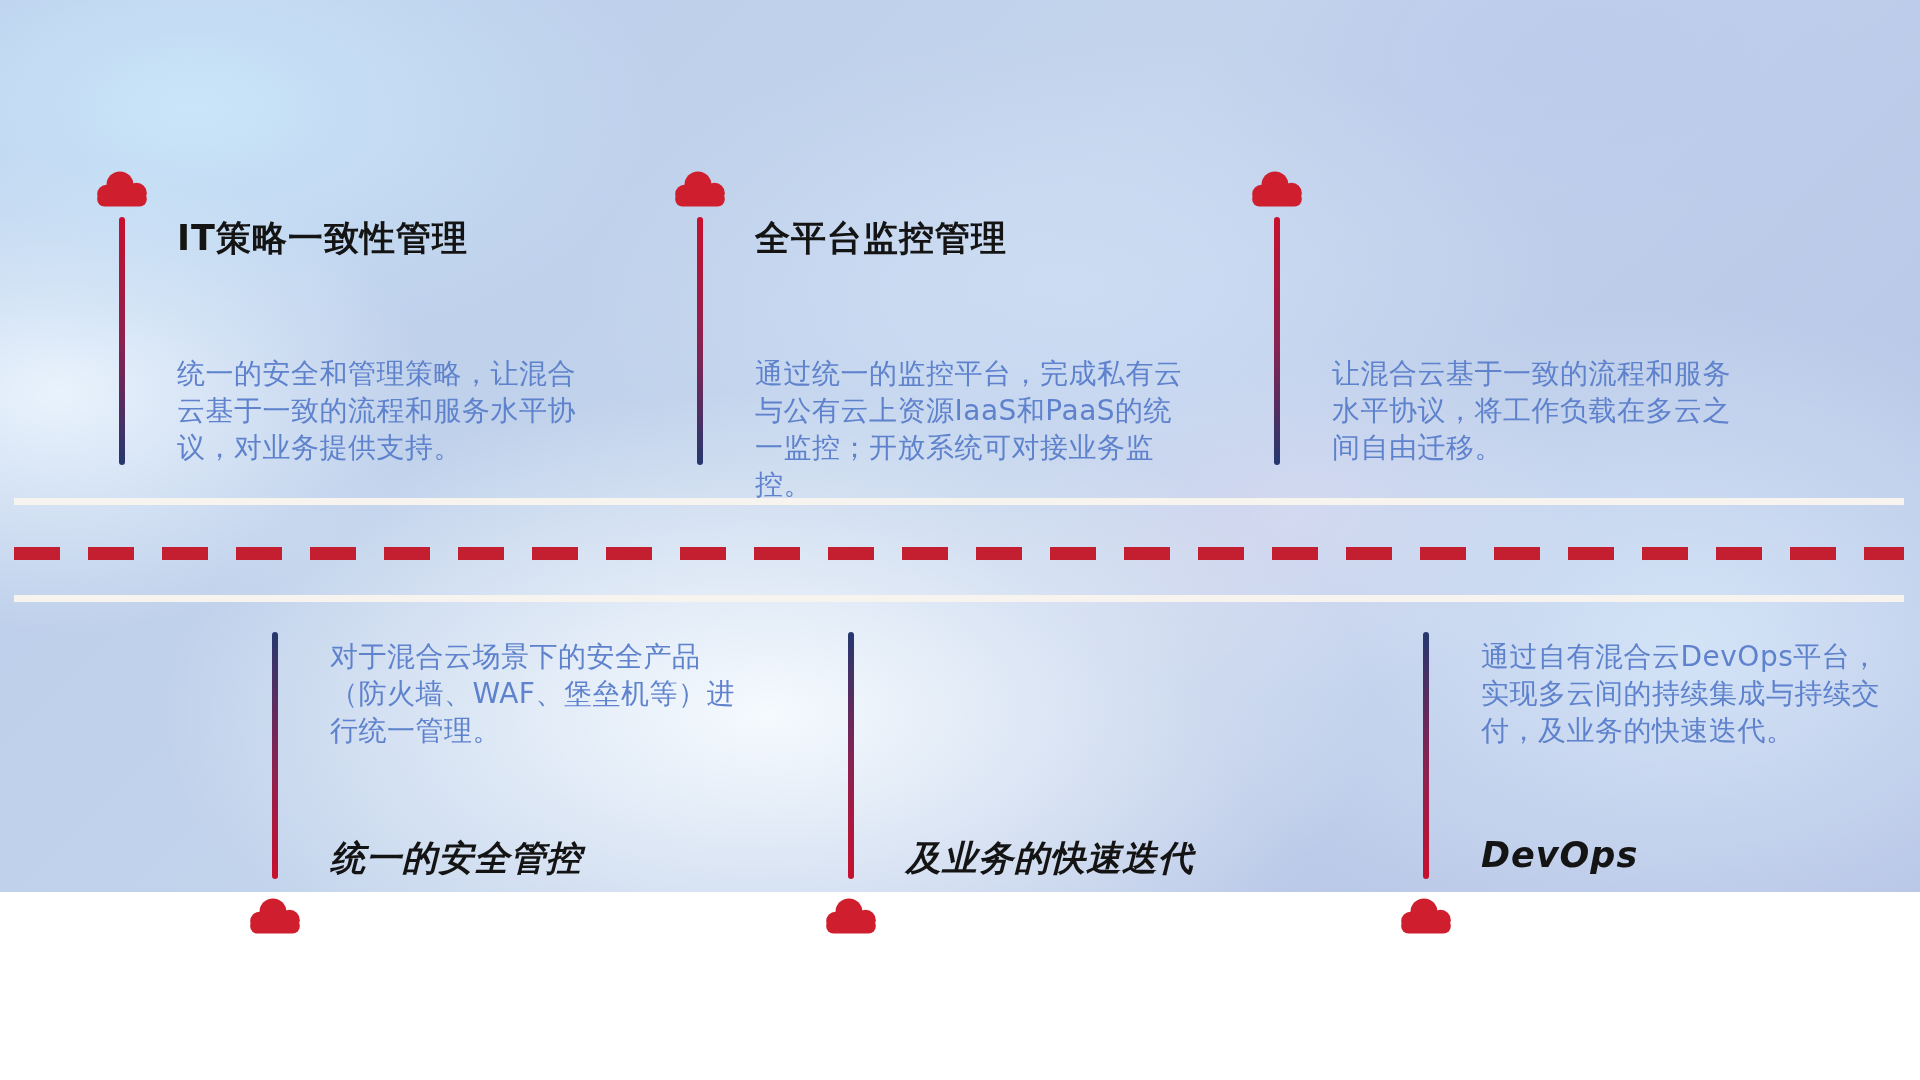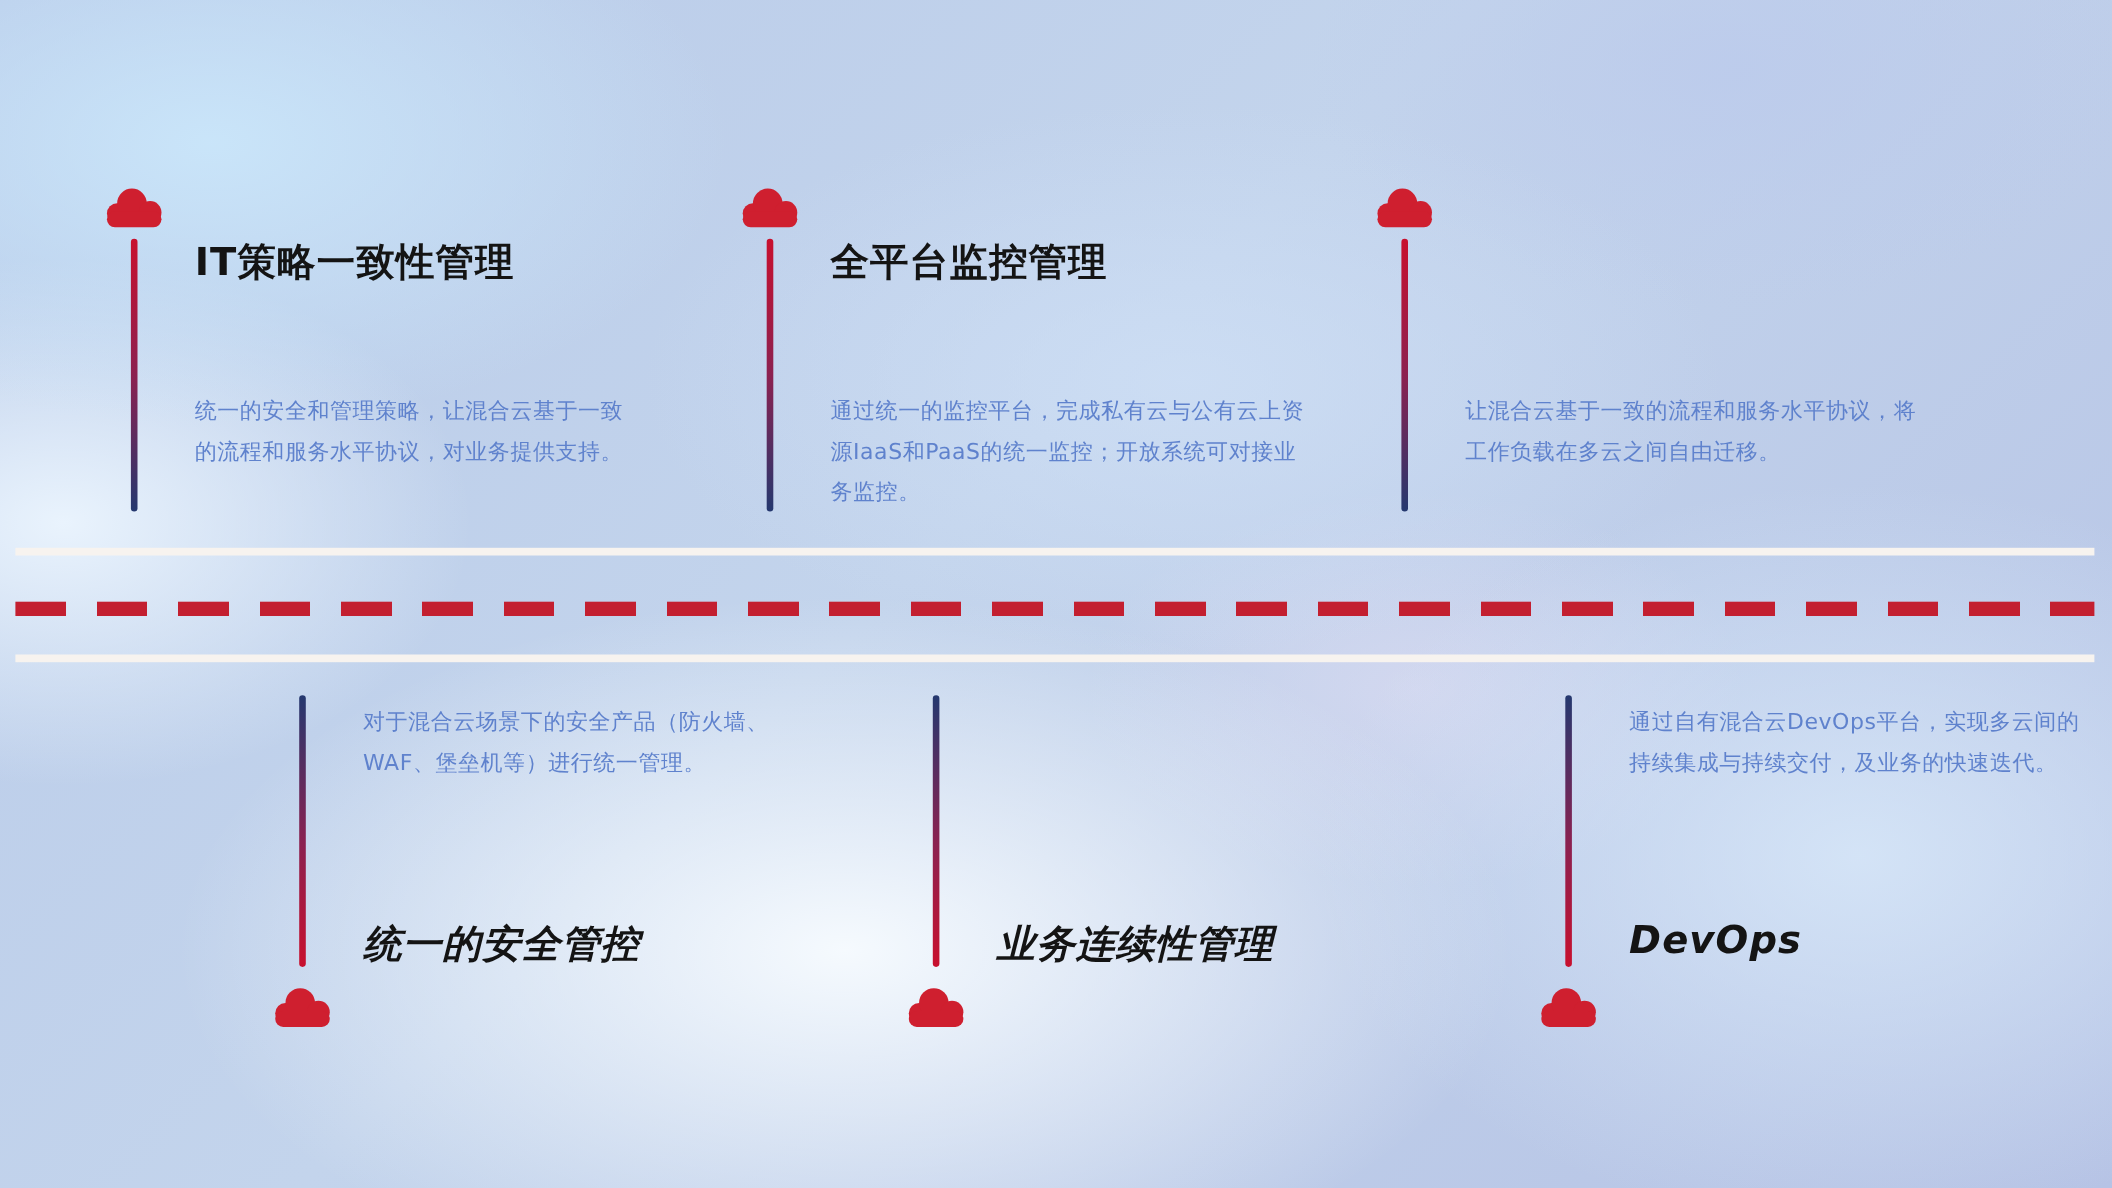--- a/index.html
+++ b/index.html
@@ -1,20 +1,20 @@
 <!DOCTYPE html>
 <html><head>
 <meta charset="utf-8">
 <style>
   * { margin:0; padding:0; box-sizing:border-box; }
   html,body { width:1920px; height:1080px; overflow:hidden; }
   body { font-family:"DejaVu Sans","Liberation Sans",sans-serif; }
 
   .stage {
-    position:relative; width:1920px; height:1080px;
+    position:relative; width:1920px; height:892px;
     background:
       radial-gradient(760px 420px at 10% 12%, rgba(202,230,250,.95), rgba(202,230,250,0) 62%),
       radial-gradient(620px 400px at 3% 44%, rgba(238,247,255,.9), rgba(238,247,255,0) 60%),
       radial-gradient(980px 520px at 40% 80%, rgba(248,252,255,.95), rgba(248,252,255,0) 62%),
       radial-gradient(820px 420px at 56% 32%, rgba(207,224,246,.75), rgba(207,224,246,0) 60%),
       radial-gradient(760px 520px at 88% 72%, rgba(216,232,249,.85), rgba(216,232,249,0) 65%),
       radial-gradient(640px 360px at 82% 6%, rgba(188,203,236,.85), rgba(188,203,236,0) 60%),
       radial-gradient(500px 300px at 67% 58%, rgba(230,225,245,.5), rgba(230,225,245,0) 60%),
       linear-gradient(135deg, #b9cbe9 0%, #c3d4ec 45%, #b6c3e5 100%);
   }
@@ -48,21 +48,21 @@
   .post.bottom .cloud { top:262px; }
 
   .title {
     position:absolute; left:58px; font-size:35px; font-weight:bold;
     color:#141414; white-space:nowrap; letter-spacing:1px;
   }
   .post.top .title { top:46px; }
   .post.bottom .title { top:203px;font-style:italic; }
 
   .desc {
-    position:absolute; left:58px; font-size:20px; line-height:37px;
+    position:absolute; left:58px; font-size:28px; line-height:37px;
     color:#5f82cd; letter-spacing:.5px;
   }
   .post.top .desc { top:186px; }
   .post.bottom .desc { top:6px; }
 
   
   .p1 { left:119px; }
   .p2 { left:697px;padding-left:20px; }
   .p3 { left:1274px; }
   .p4 { left:260px; }
@@ -128,21 +128,21 @@
         <circle cx="15" cy="26" r="9"></circle>
         <circle cx="28" cy="17" r="13"></circle>
         <circle cx="44" cy="25" r="10"></circle>
         <rect x="6" y="24" width="48" height="14" rx="7"></rect>
       </g>
     </svg>
   </div>
 
   <div class="post bottom p5">
     <div class="stick"></div>
-    <h2 class="title">业务连续性管理</h2>
+    <h2 class="title">及业务的快速迭代</h2>
     <svg class="cloud" viewBox="0 0 60 42">
       <g fill="#cf1f2f">
         <circle cx="15" cy="26" r="9"></circle>
         <circle cx="28" cy="17" r="13"></circle>
         <circle cx="44" cy="25" r="10"></circle>
         <rect x="6" y="24" width="48" height="14" rx="7"></rect>
       </g>
     </svg>
   </div>
 

